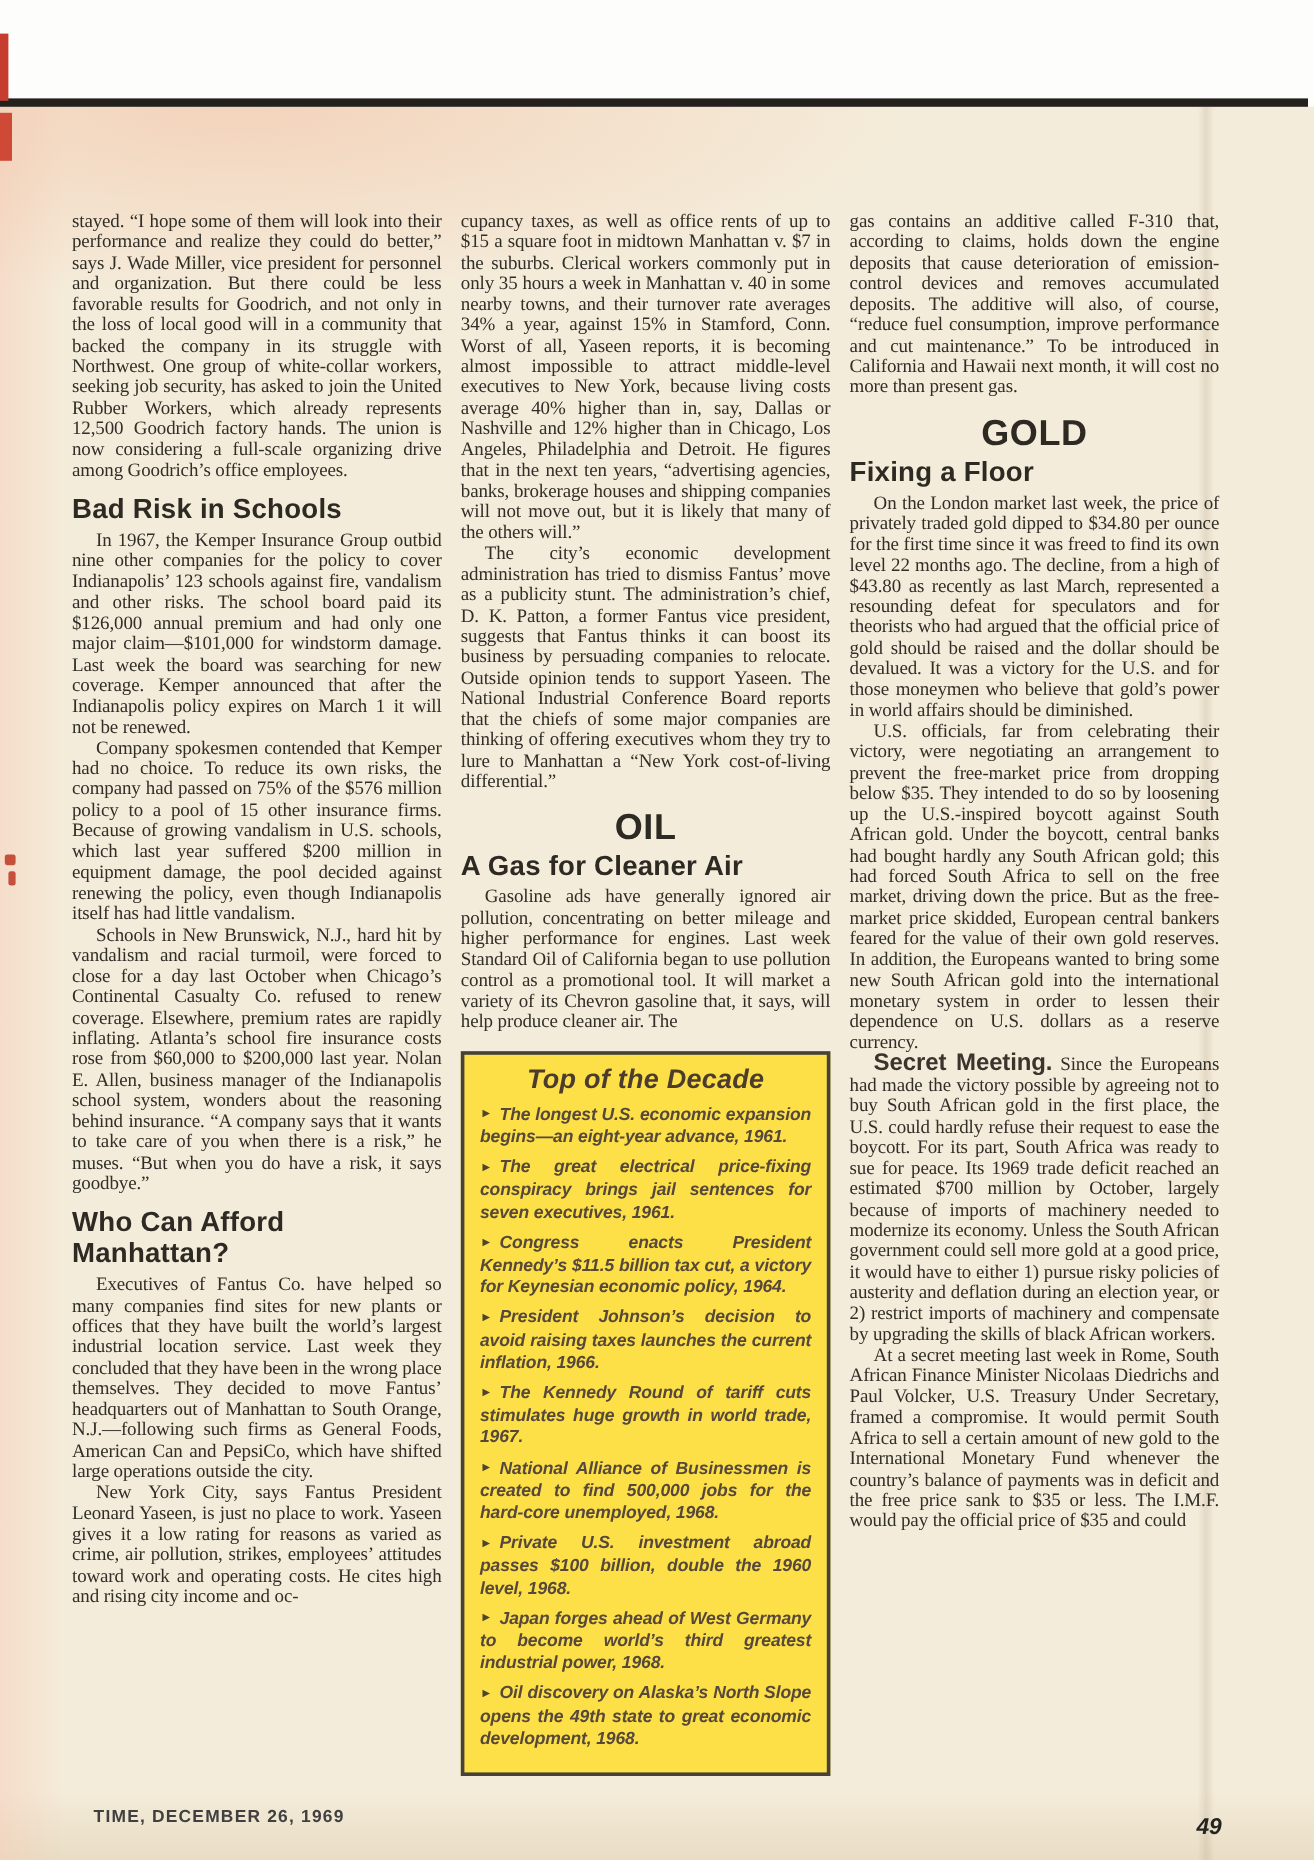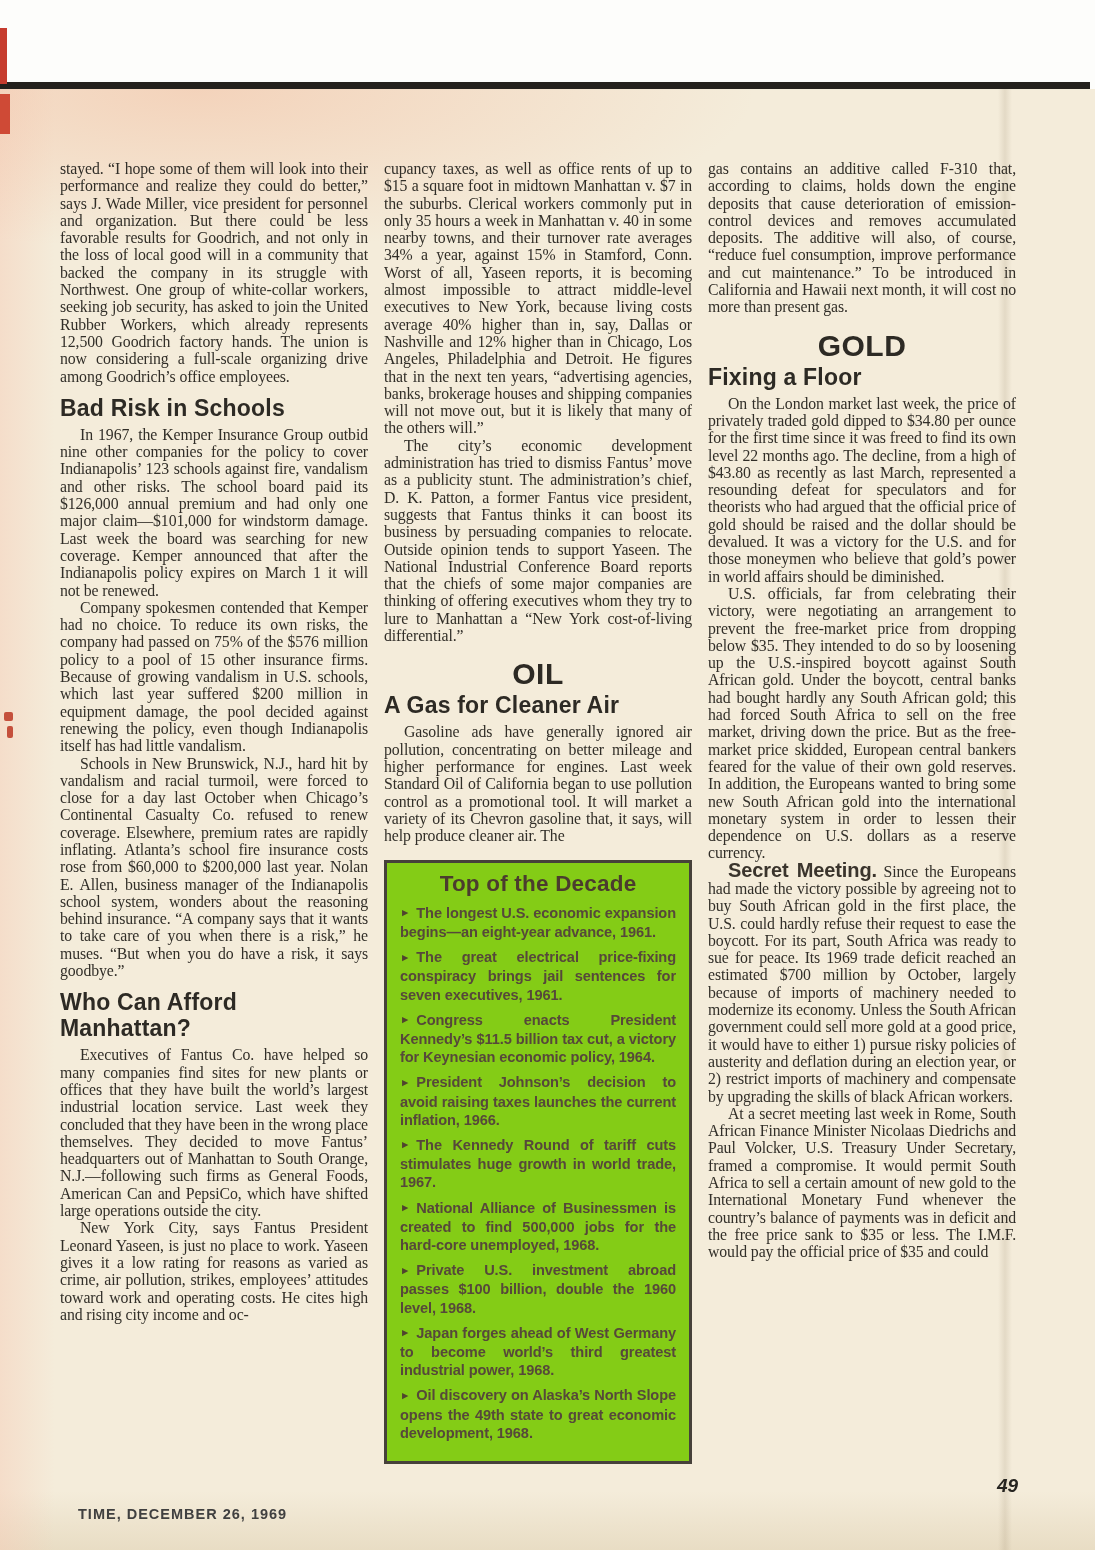--- a/index.html
+++ b/index.html
@@ -22,38 +22,38 @@
   .artifact { position:absolute; background:#c63c2e; }
   .artifact.a1 { left:0; top:28px;  width:7px;  height:56px; }
   .artifact.a2 { left:0; top:94px;  width:10px; height:40px; background:#cf4a36; }
   .artifact.a3 { left:4px; top:712px; width:9px; height:9px;  background:#c5503c; border-radius:2px; }
   .artifact.a4 { left:7px; top:726px; width:6px; height:12px; background:#c5503c; border-radius:2px; }
 
   .columns { position:absolute; left:60px; top:160px; display:flex; gap:16px; }
   .col { width:308px; text-align:justify; color:#312e28; font-size:15.8px; line-height:17.3px;
          letter-spacing:-0.1px; }
   .p { margin:0; text-indent:20px; }
-  .p.cont { text-indent:0; }
+  .p.cont { text-indent:0;margin-top:16px; }
   .h2 { font-family:"Liberation Sans", sans-serif; font-weight:700; font-size:23px; line-height:26px;
         margin:10px 0 5px; text-indent:0; text-align:left; color:#2d2a24; letter-spacing:0.2px; }
   .kicker { font-family:"Liberation Sans", sans-serif; font-weight:700; font-size:30px; line-height:28px;
         text-align:center; margin:16px 0 0; color:#2d2a24; letter-spacing:0.5px; }
   .kicker + .h2 { margin-top:4px; }
   .lead-in { font-family:"Liberation Sans", sans-serif; font-weight:700; font-size:20px; color:#3a342c; }
 
-  .decade-box { margin-top:16px; background:#84cc16; border:3px solid #46413a; padding:8px 13px 12px; }
+  .decade-box { margin-top:16px; background:#fde047; border:3px solid #46413a; padding:8px 13px 12px;font-style:italic; }
   .decade-title { font-family:"Liberation Sans", sans-serif; font-weight:700; font-size:22.5px;
         text-align:center; color:#4b3c2e; margin:4px 0 11px; letter-spacing:0.2px; }
   .decade-item { font-family:"Liberation Sans", sans-serif; font-weight:700; font-size:14.6px;
         line-height:18.2px; color:#56483a; text-align:left; margin:0 0 7px; text-align:justify; }
   .decade-item .arrow { font-size:10.5px; margin-right:6px; position:relative; top:-1.5px; color:#50432f; }
 
   .footer-left { position:absolute; left:78px; top:1506px; font-family:"Liberation Sans", sans-serif;
         font-weight:700; font-size:14.5px; letter-spacing:1px; color:#404040; }
-  .page-num { position:absolute; left:997px; top:1475px; font-family:"Liberation Sans", sans-serif;
+  .page-num { position:absolute; left:997px; top:1512px; font-family:"Liberation Sans", sans-serif;
         font-weight:700; font-style:italic; font-size:19px; color:#262420; }
 </style>
 </head>
 <body>
 
 <div class="page">
   <div class="paper"></div>
   <div class="black-rule"></div>
   <div class="crease"></div>
   <div class="artifact a1"></div>

